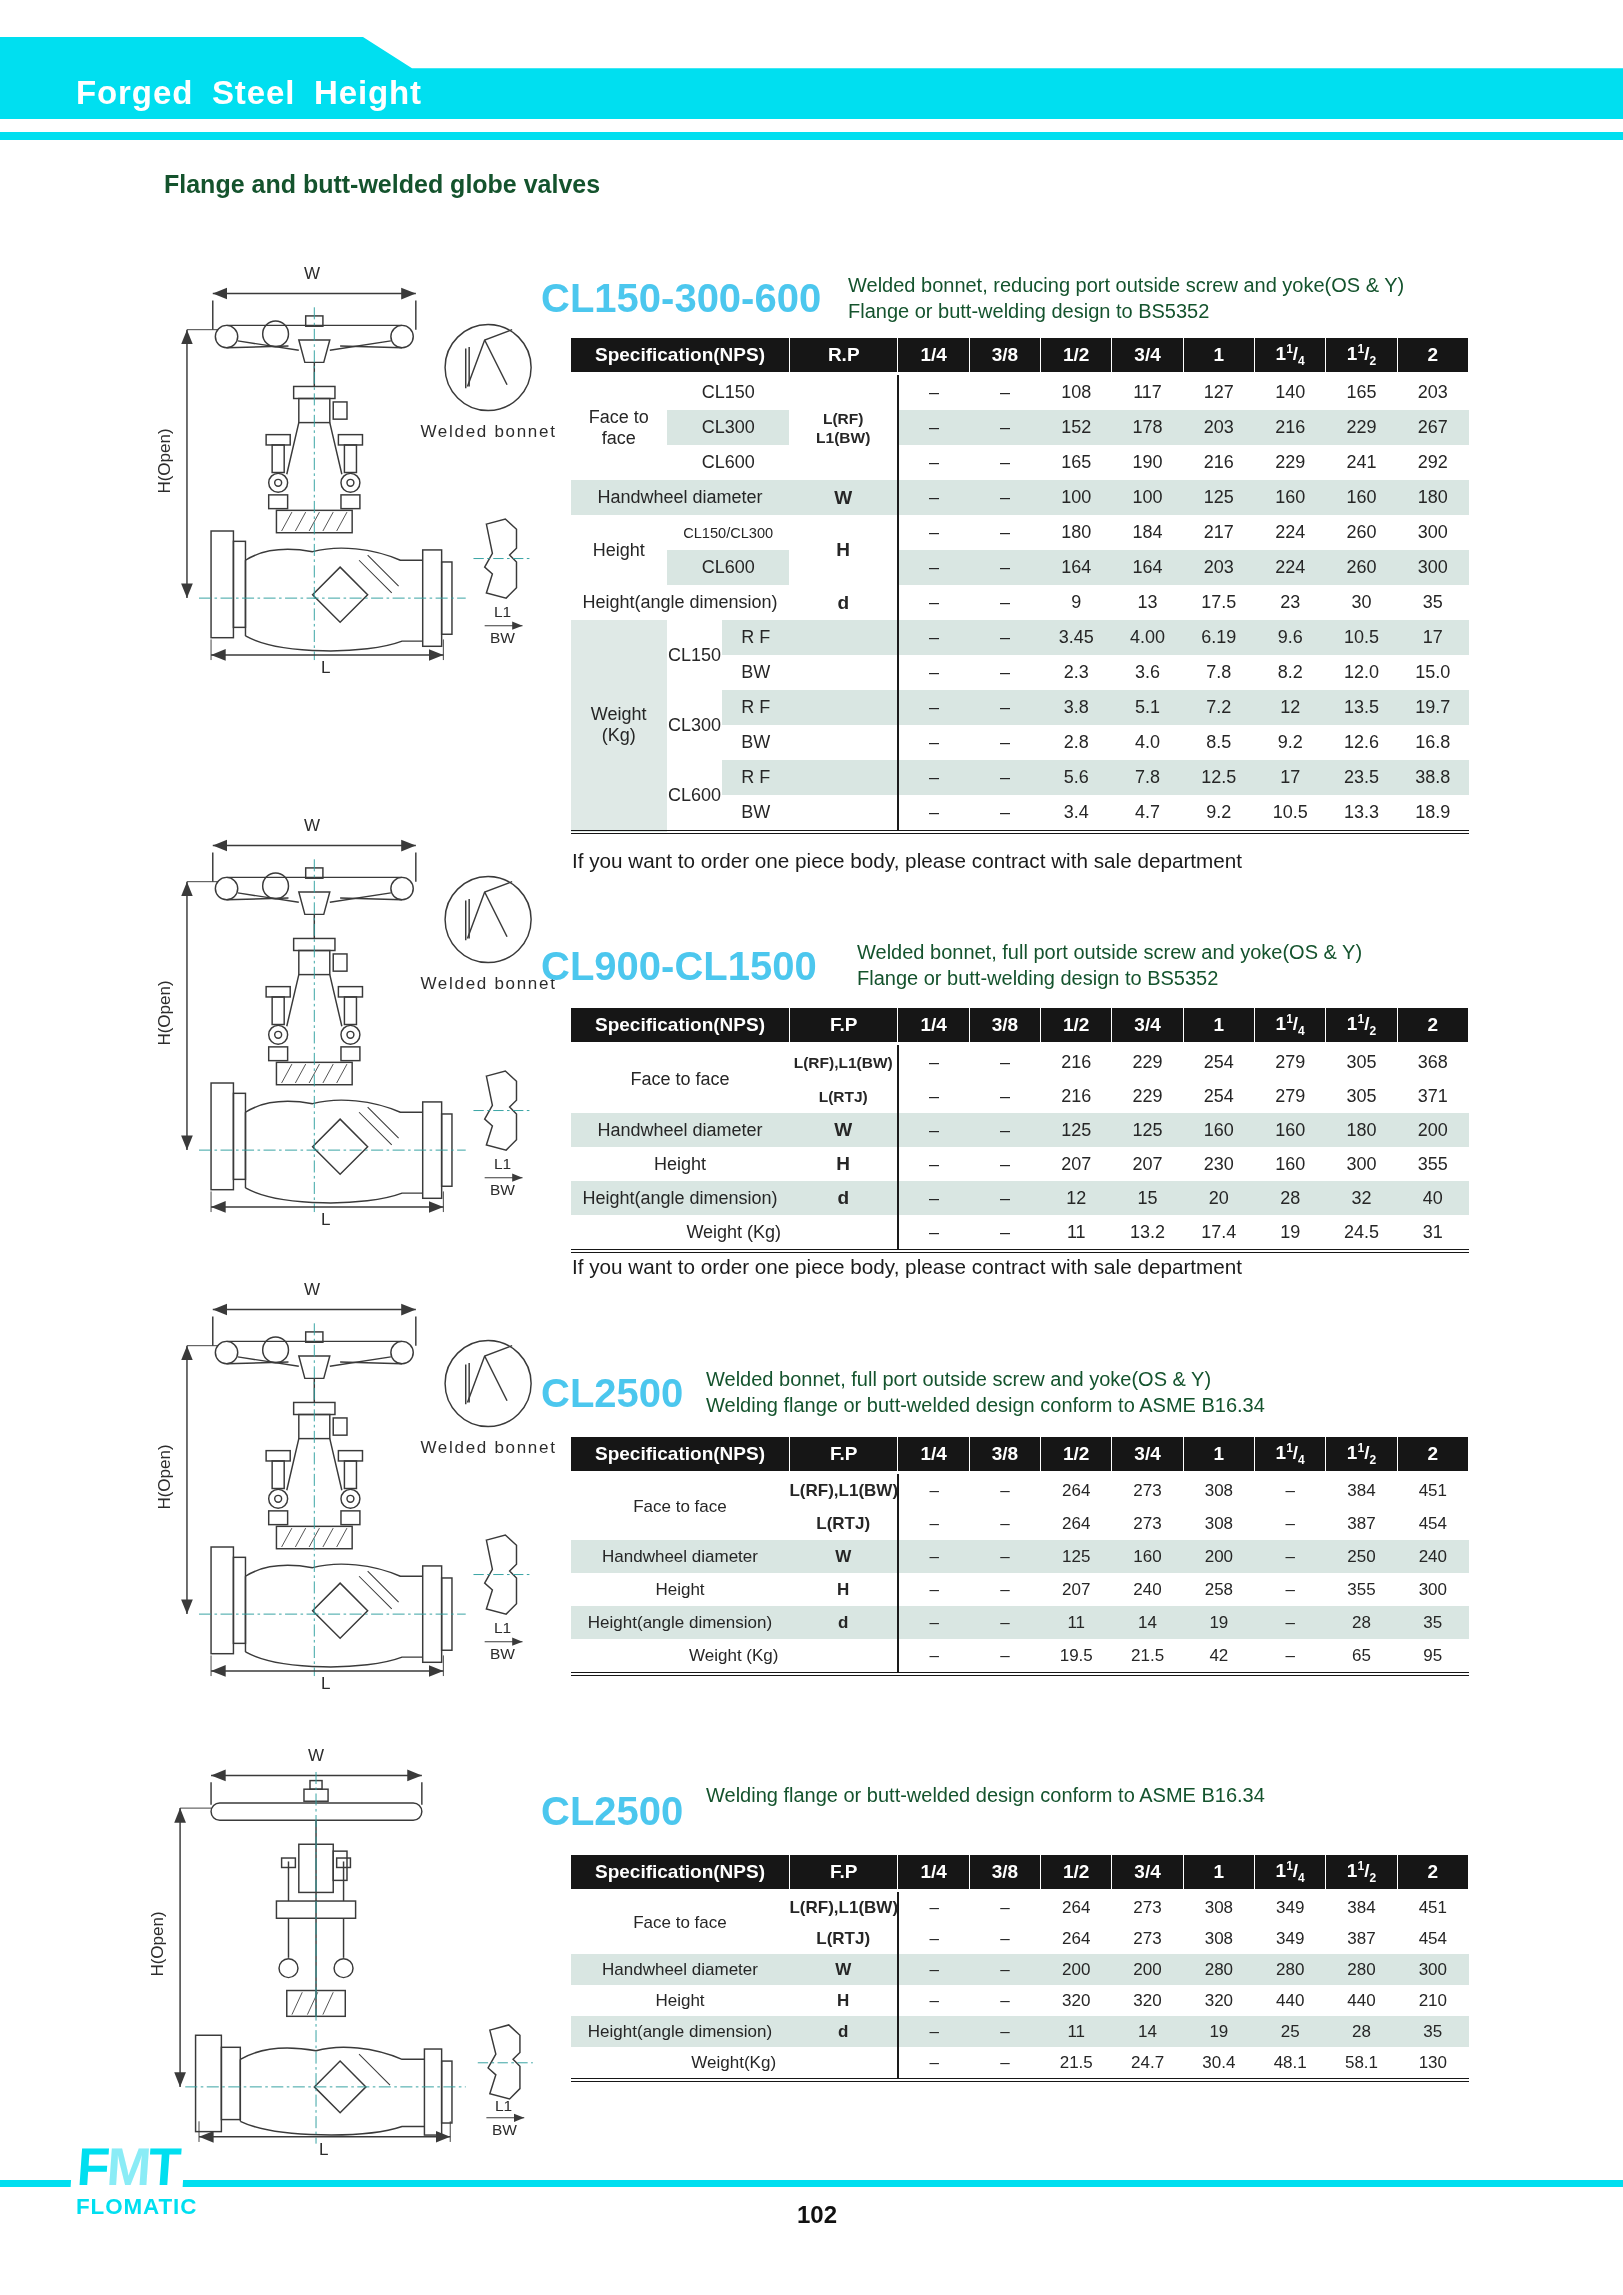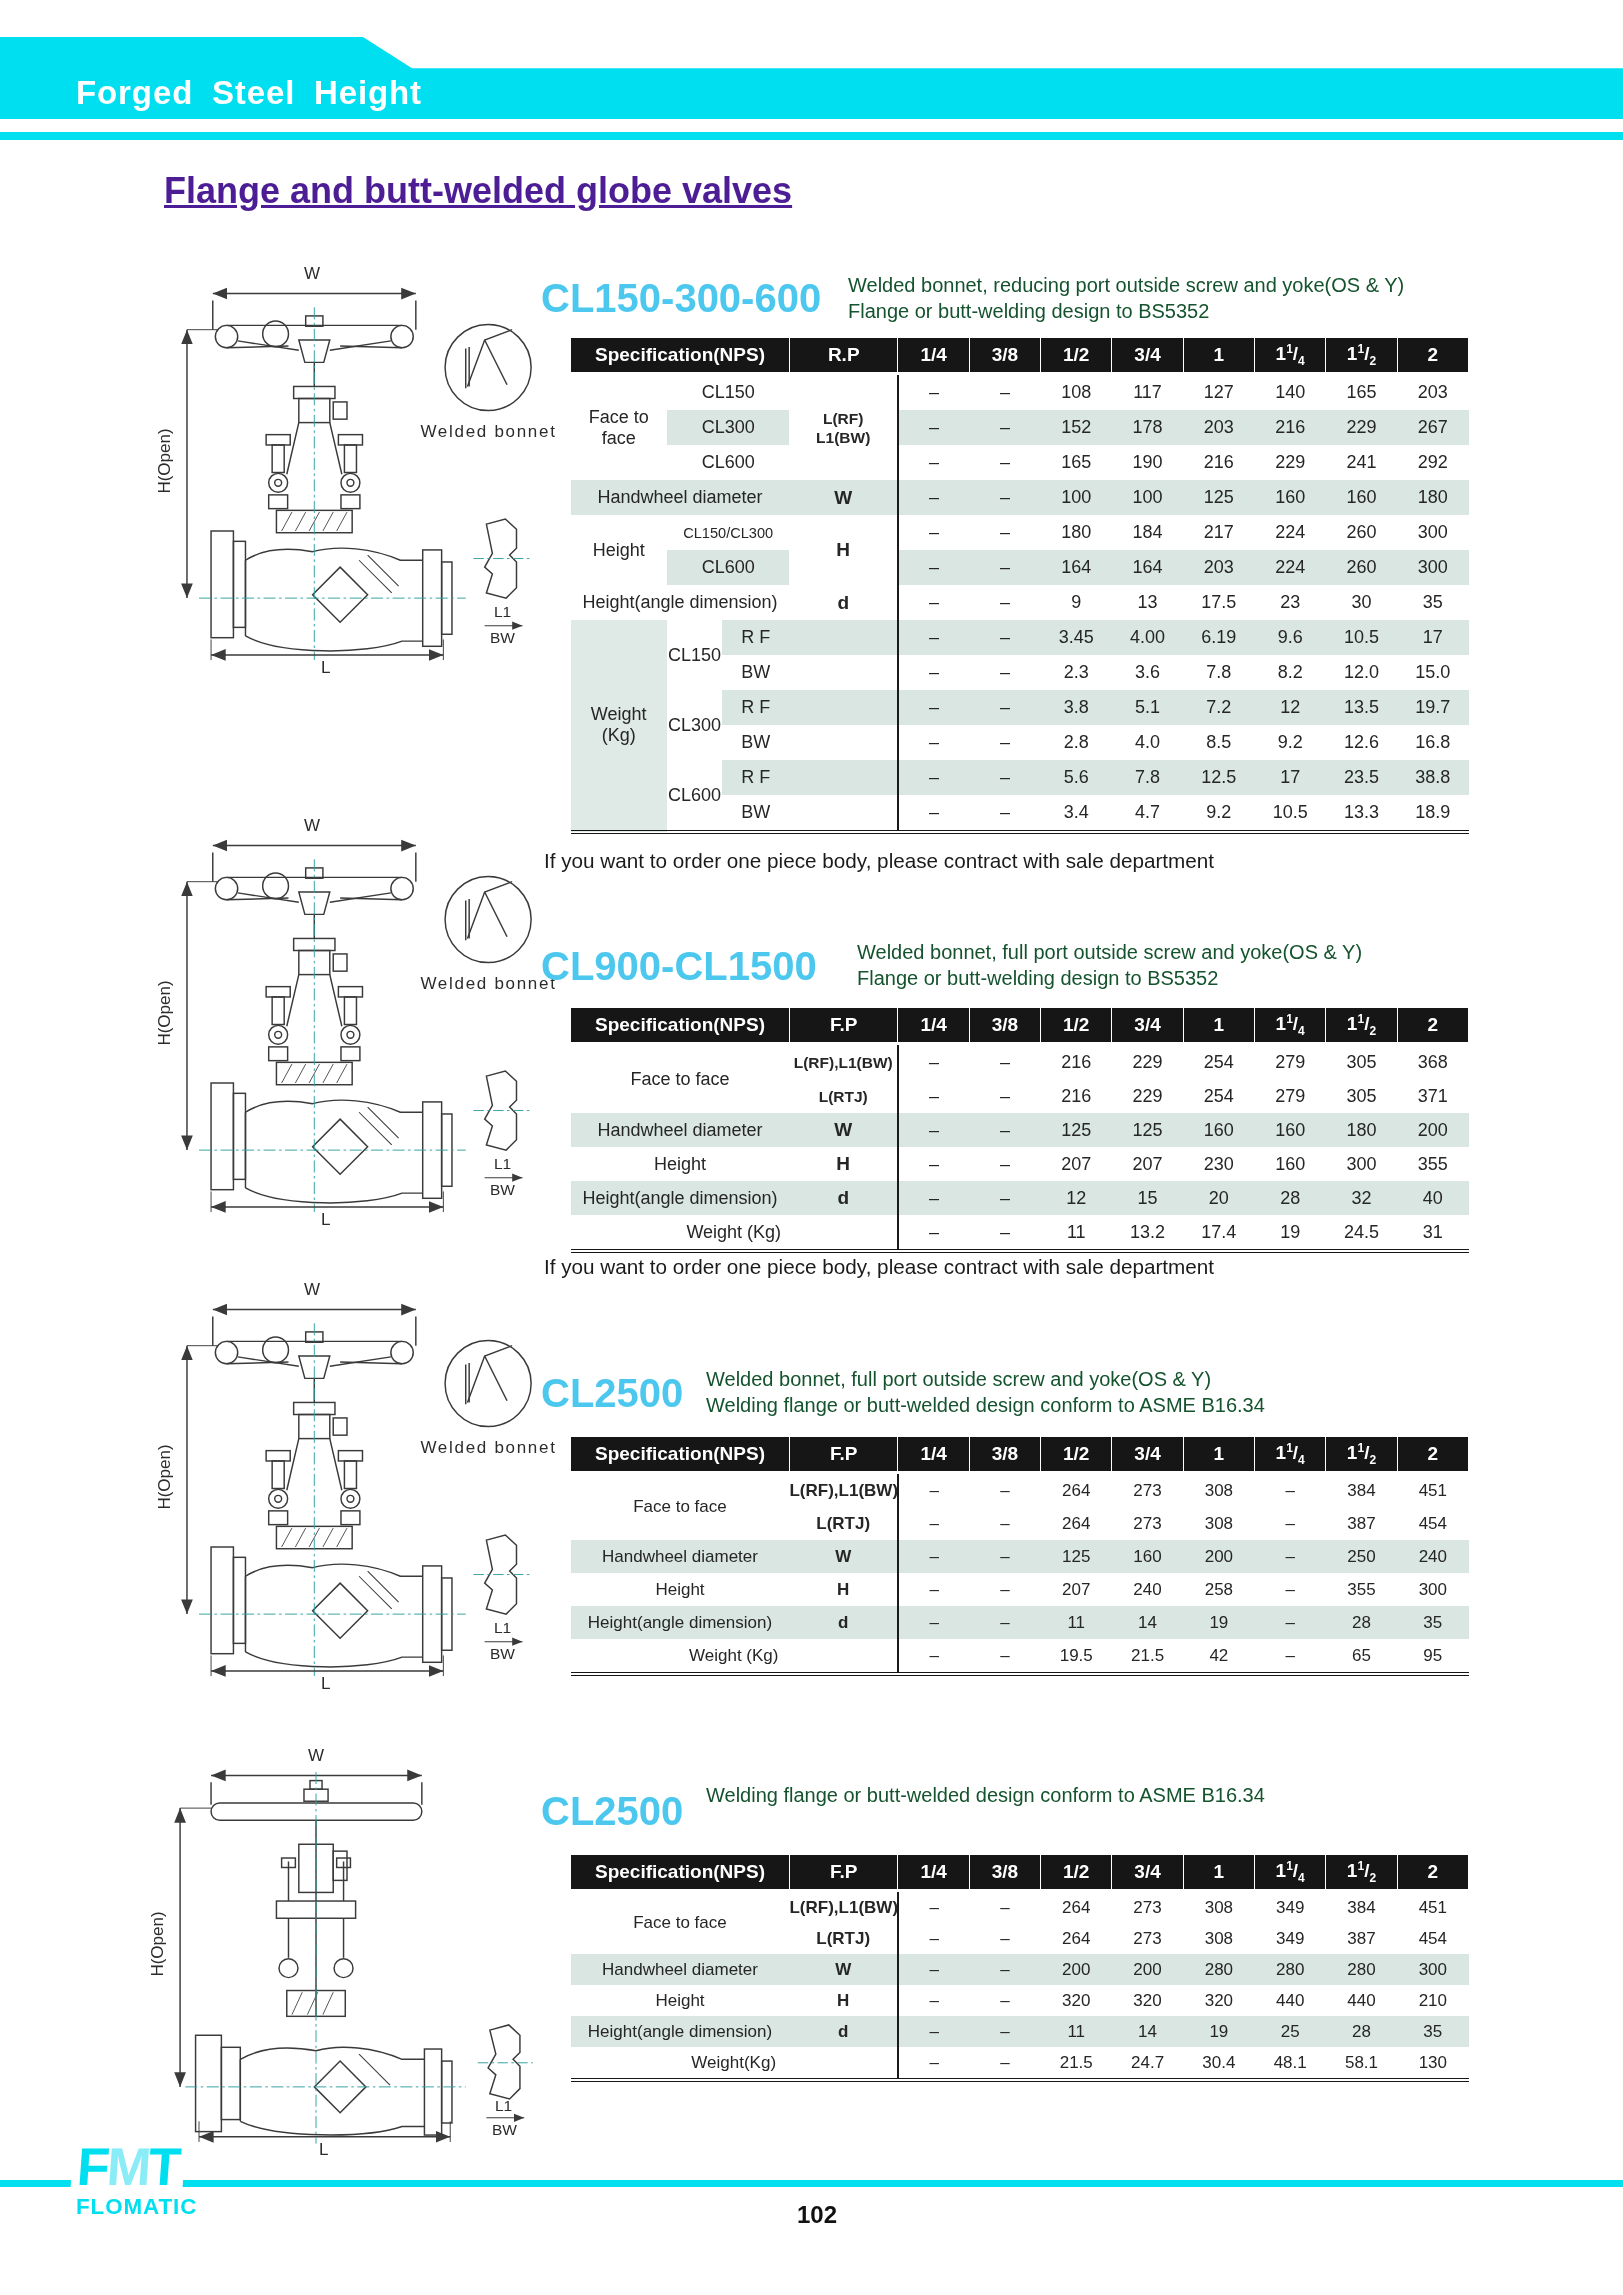--- a/index.html
+++ b/index.html
@@ -4,25 +4,25 @@
 <style>
   html,body{margin:0;padding:0;background:#e8e8e8;}
   .page{position:relative;width:1624px;height:2295px;background:#ffffff;overflow:hidden;
         font-family:"Liberation Sans",sans-serif;color:#222;}
   
   .banner{position:absolute;left:0;top:37px;width:1624px;height:82px;background:var(--cyan,#00dff0);
           clip-path:polygon(0 0,363px 0,412px 38%,100% 38%,100% 100%,0 100%);}
   .banner-title{position:absolute;left:76px;top:74px;font-size:33px;font-weight:bold;color:#fff;
                 word-spacing:8.6px;letter-spacing:0.9px;}
   .thinband{position:absolute;left:0;top:132px;width:1624px;height:7.7px;background:var(--cyan,#00dff0);}
-  .page-title{position:absolute;left:164px;top:170px;font-size:36px;font-weight:bold;color:#4c1d95;text-decoration:underline;}
+  .page-title{position:absolute;left:164px;top:170px;font-size:25px;font-weight:bold;color:#14532d;}
   
   .sec-title{position:absolute;font-size:40px;font-weight:bold;color:#4cc7ee;letter-spacing:0;text-align:right;}
   .sec-desc{position:absolute;font-size:20px;line-height:26px;color:#14532d;width:603px;}
-  .note{position:absolute;font-size:20.7px;color:#1b1b1b;}
+  .note{position:absolute;font-size:20.7px;color:#1b1b1b;margin-left:28px;}
   
   .tblwrap{position:absolute;left:570px;width:899px;}
   table{width:100%;border-collapse:collapse;table-layout:fixed;
         border-top:2.6px solid #161616;border-bottom:4.3px double #161616;}
   thead th{background:#161616;color:#fff;font-size:19px;font-weight:bold;height:34px;
            border-top:4.3px solid #fff;border-bottom:3.4px solid #fff;
            border-left:1.7px solid #fff;border-right:1.7px solid #fff;padding:0;text-align:center;}
   thead th sup{font-size:12px;} thead th sub{font-size:12px;}
   tbody td{padding:0;text-align:center;vertical-align:middle;font-size:18px;color:#262626;}
   .rh41 tbody td{height:35px;} .rh39 tbody td{height:34px;} .rh38 tbody td{height:33px;font-size:17px;}

